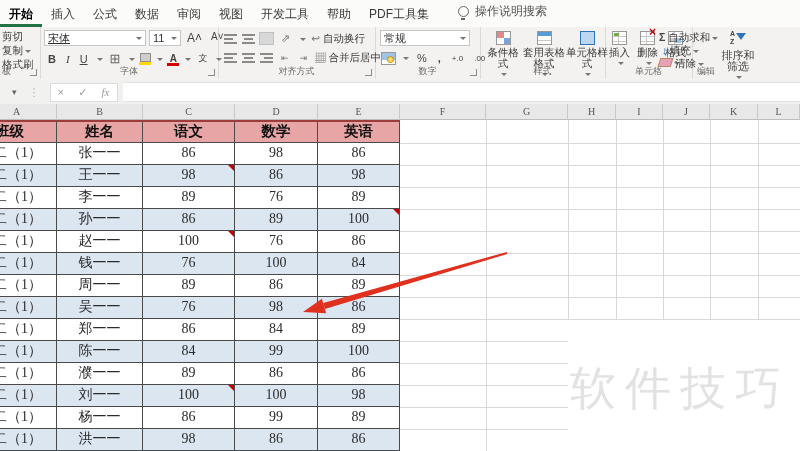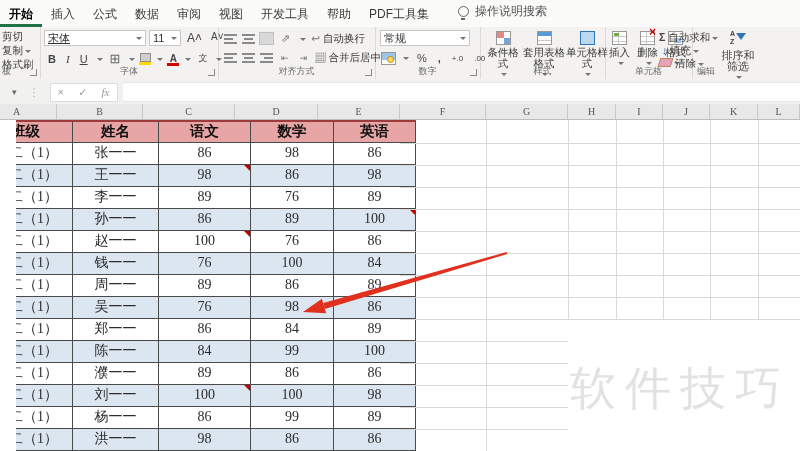--- a/index.html
+++ b/index.html
@@ -60,21 +60,21 @@
 
   
   .strip{position:absolute;left:0;top:104px;width:800px;height:16px;background:#e8e8e8;border-bottom:1px solid #bdbdbd;box-sizing:border-box;}
   .colh{position:absolute;top:0;height:15px;line-height:15px;text-align:center;font-size:10px;color:#555;font-family:"Liberation Serif",serif;border-right:1px solid #c9c9c9;box-sizing:border-box;}
 
   
   .gridarea{position:absolute;left:0;top:120px;width:800px;height:331px;background:#fff;overflow:hidden;}
   .gv{position:absolute;top:0;bottom:0;width:1px;background:#d9d9d9;}
   .gh{position:absolute;left:400px;width:400px;height:1px;background:#d9d9d9;}
 
-  .gtable{position:absolute;left:16px;top:0;width:400px;font-family:"Liberation Serif",serif;}
+  .gtable{position:absolute;left:0;top:0;width:400px;font-family:"Liberation Serif",serif;}
   .trow{display:flex;height:22px;}
   .trow.thead{height:23px;border-top:2px solid #9d3c3c;box-sizing:border-box;}
   .tcell{box-sizing:border-box;border-right:1px solid #4a4a4a;border-bottom:1px solid #4a4a4a;height:100%;text-align:center;font-size:14px;color:#2b2b2b;line-height:20px;position:relative;overflow:hidden;}
   .thead .tcell{background:#e8a5a5;font-weight:bold;color:#111;font-size:14.5px;line-height:19px;}
   .trow.alt .tcell{background:#dce6f1;}
   .cutA{text-align:left;text-indent:-7px;}
   .thead .cutA{text-indent:-5px;}
   .cmt{position:absolute;top:0;right:0;width:0;height:0;border-left:6px solid transparent;border-top:6px solid #c00000;}
 
   .whitemask{position:absolute;left:568px;top:200px;right:0;bottom:0;background:#fff;}

